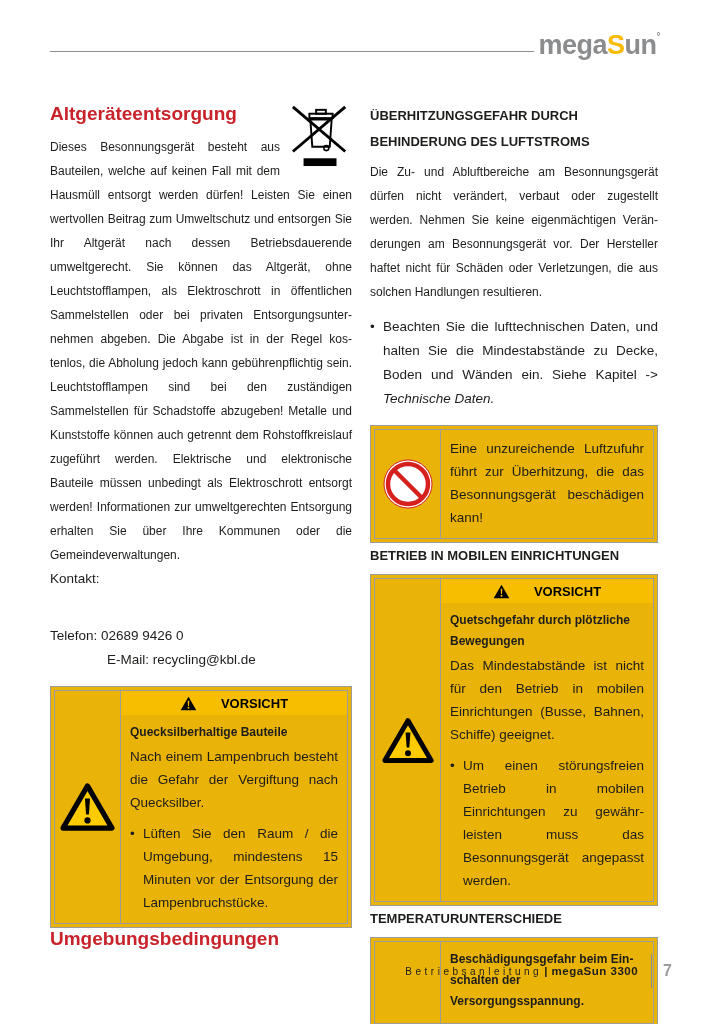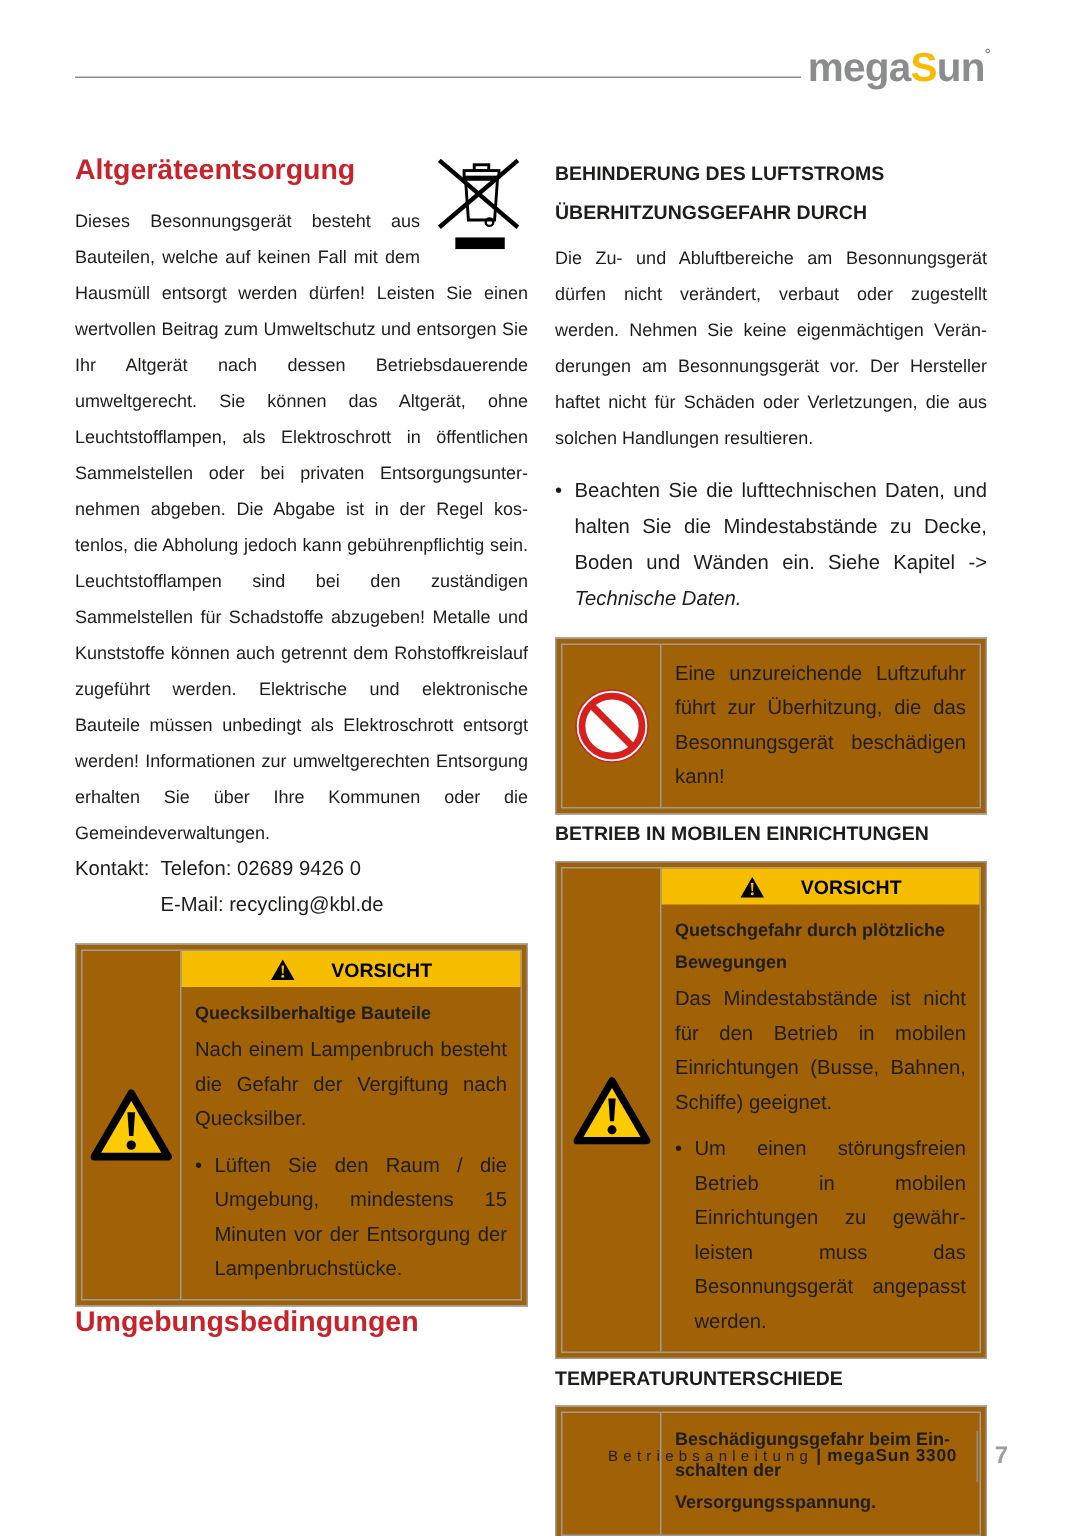--- a/index.html
+++ b/index.html
@@ -28,29 +28,29 @@
     letter-spacing:0; margin:0 0 9px 0; line-height:1.2;
   }
   h2.black-heading {
     font-size:13px; font-weight:bold; line-height:26px; margin:0 0 5px 0;
   }
 
   p.body {
     font-size:12px; line-height:24px; text-align:justify;
     hyphens:manual; -webkit-hyphens:manual;
   }
-  .contact-row { font-size:13.5px; line-height:24px; display:flex; }
+  .contact-row { font-size:13.5px; line-height:24px; display:flex;flex-direction:column; }
   .contact-row .lbl { width:57px; flex:0 0 57px; }
   .contact-indent { padding-left:57px; }
 
   
   .weee-float { float:right; width:62px; height:66px; margin:0 0 4px 10px; }
 
   
-  .warnbox { border:1px solid #9c9c9c; padding:3px; background:#a16207; }
+  .warnbox { border:1px solid #9c9c9c; padding:3px; background:#eab308; }
   .warnbox-inner { border:1px solid #9c9c9c; display:flex; align-items:stretch; }
   .warnbox-iconcell {
     flex:0 0 66px; width:66px; border-right:1px solid #9c9c9c;
     display:flex; align-items:center; justify-content:center; padding:10px 4px;
   }
   .warnbox-content { flex:1; display:flex; flex-direction:column; min-width:0; }
   .vorsicht-bar {
     background:var(--vorsicht-yellow,#f7be00);
     display:flex; align-items:center; justify-content:center; gap:24px;
     font-size:13px; font-weight:bold; color:#000; padding:5px 0 4px 0;
@@ -156,22 +156,22 @@
     <section>
       <h1 class="red-heading mt24">Umgebungsbedingungen</h1>
 
     </section>
   </div>
 
   <div class="col-right">
 
     <section>
       <h2 class="black-heading">
+        <span style="display:block">ÜBERHITZUNGSGEFAHR DURCH</span>
         <span style="display:block">BEHINDERUNG DES LUFTSTROMS</span>
-        <span style="display:block">ÜBERHITZUNGSGEFAHR DURCH</span>
       </h2>
       <p class="body">Die Zu- und Abluftbereiche am Besonnungsge­rät dürfen nicht verändert, verbaut oder zugestellt werden. Nehmen Sie keine eigenmächtigen Verän­derungen am Besonnungsgerät vor. Der Hersteller haftet nicht für Schäden oder Verletzungen, die aus solchen Handlungen resultieren.</p>
       <div class="body-bullet-row">
         <span class="bullet-dot">•</span>
         <span class="bullet-text"><span>Beachten Sie die lufttechnischen Daten, und hal­ten Sie die Mindestabstände zu Decke, Boden und Wänden ein. Siehe Kapitel -&gt; </span><span class="italic">Technische Daten.</span></span>
       </div>
 
       <div class="warnbox mt14">
         <div class="warnbox-inner">
           <div class="warnbox-iconcell">

